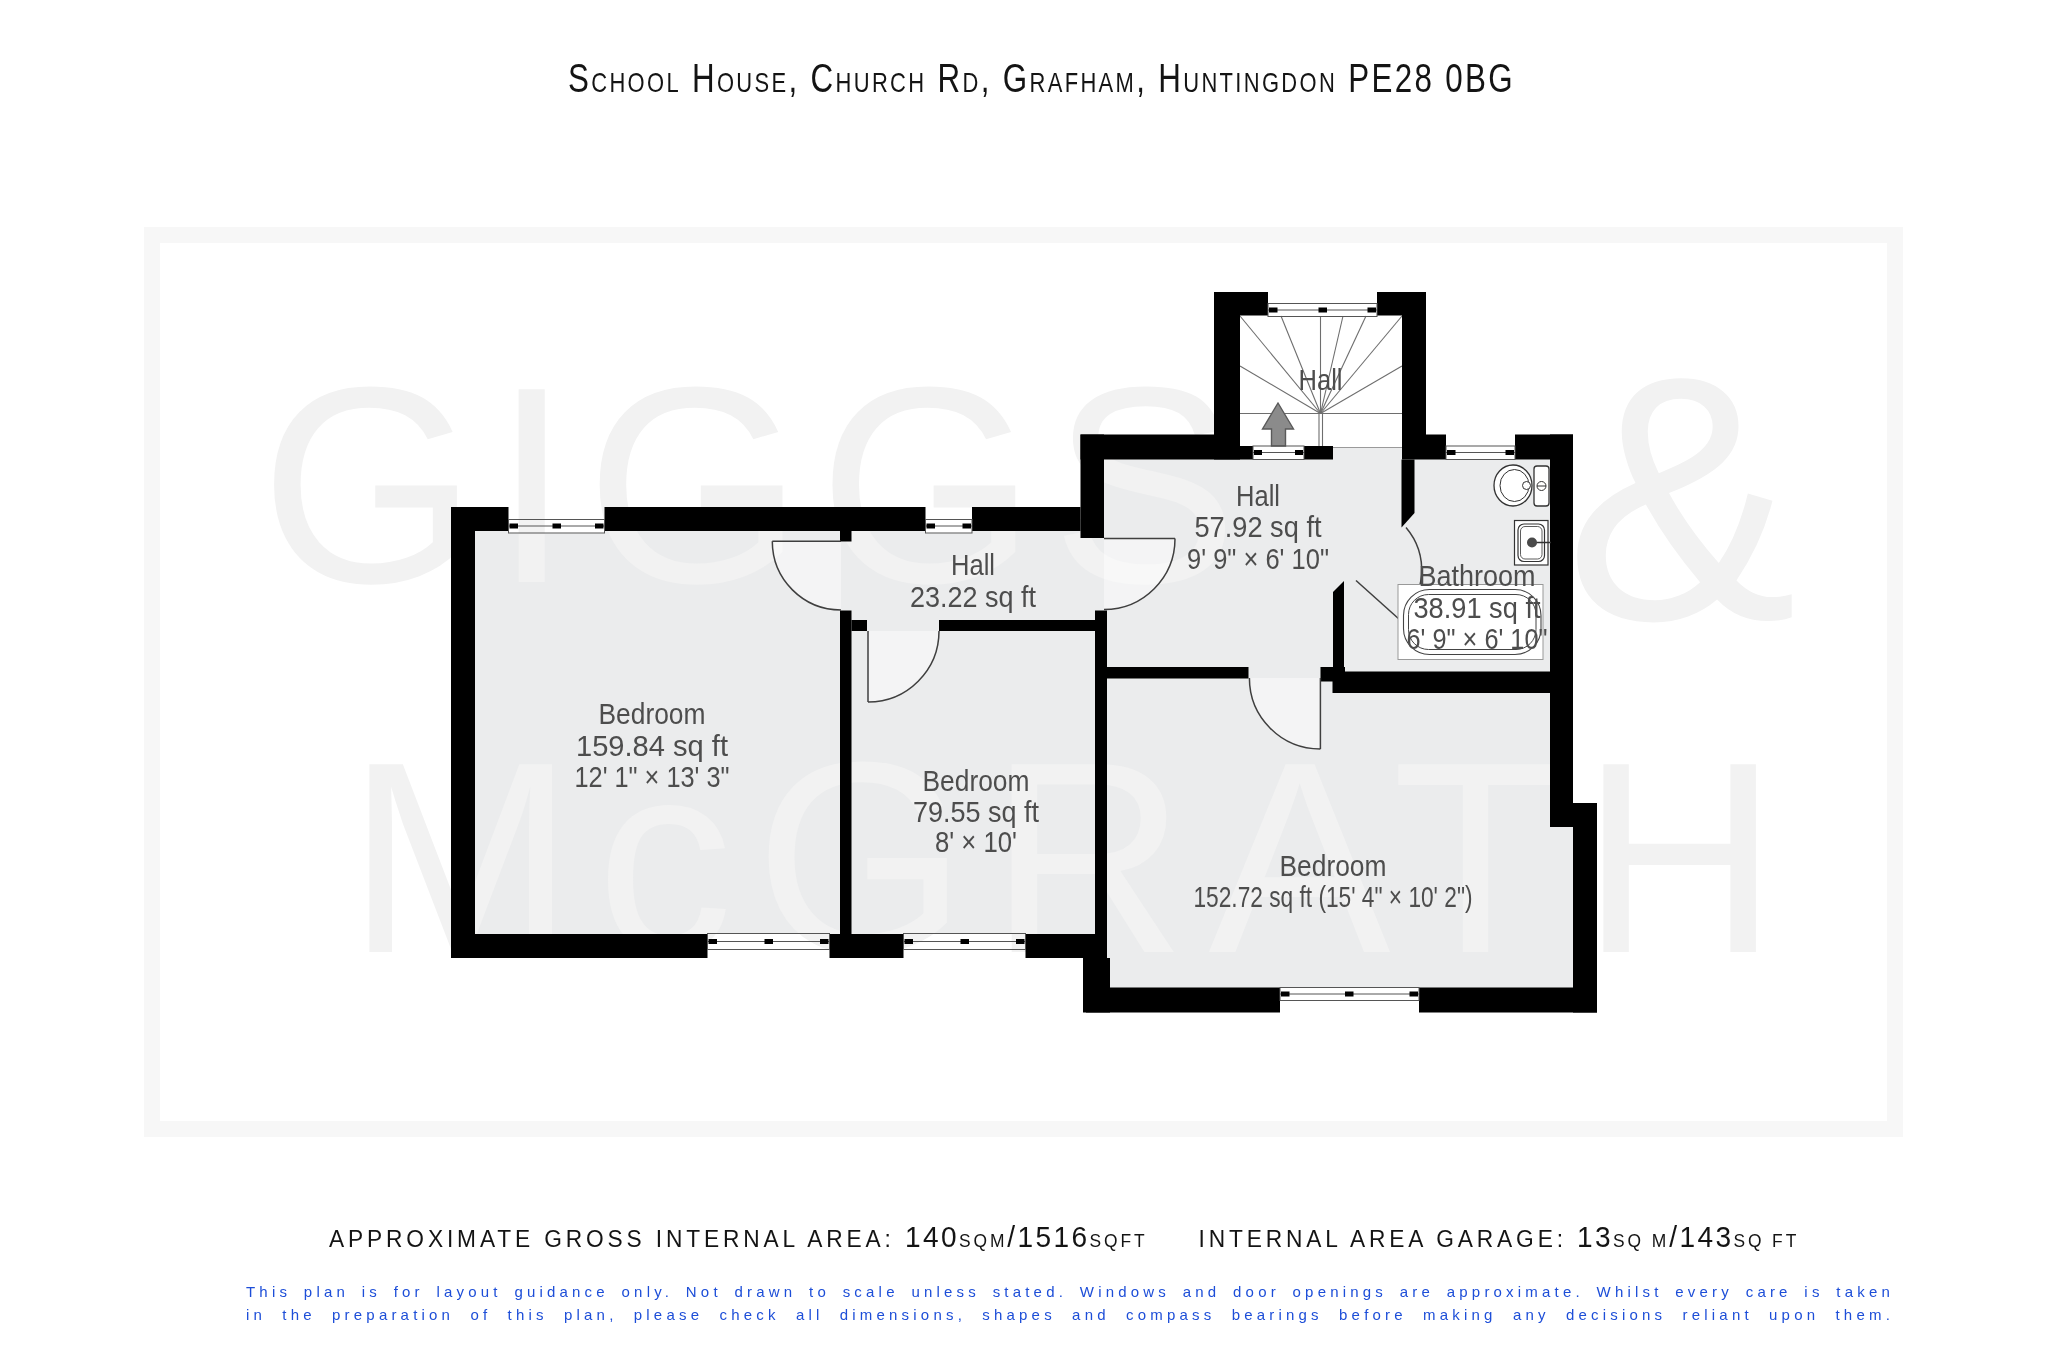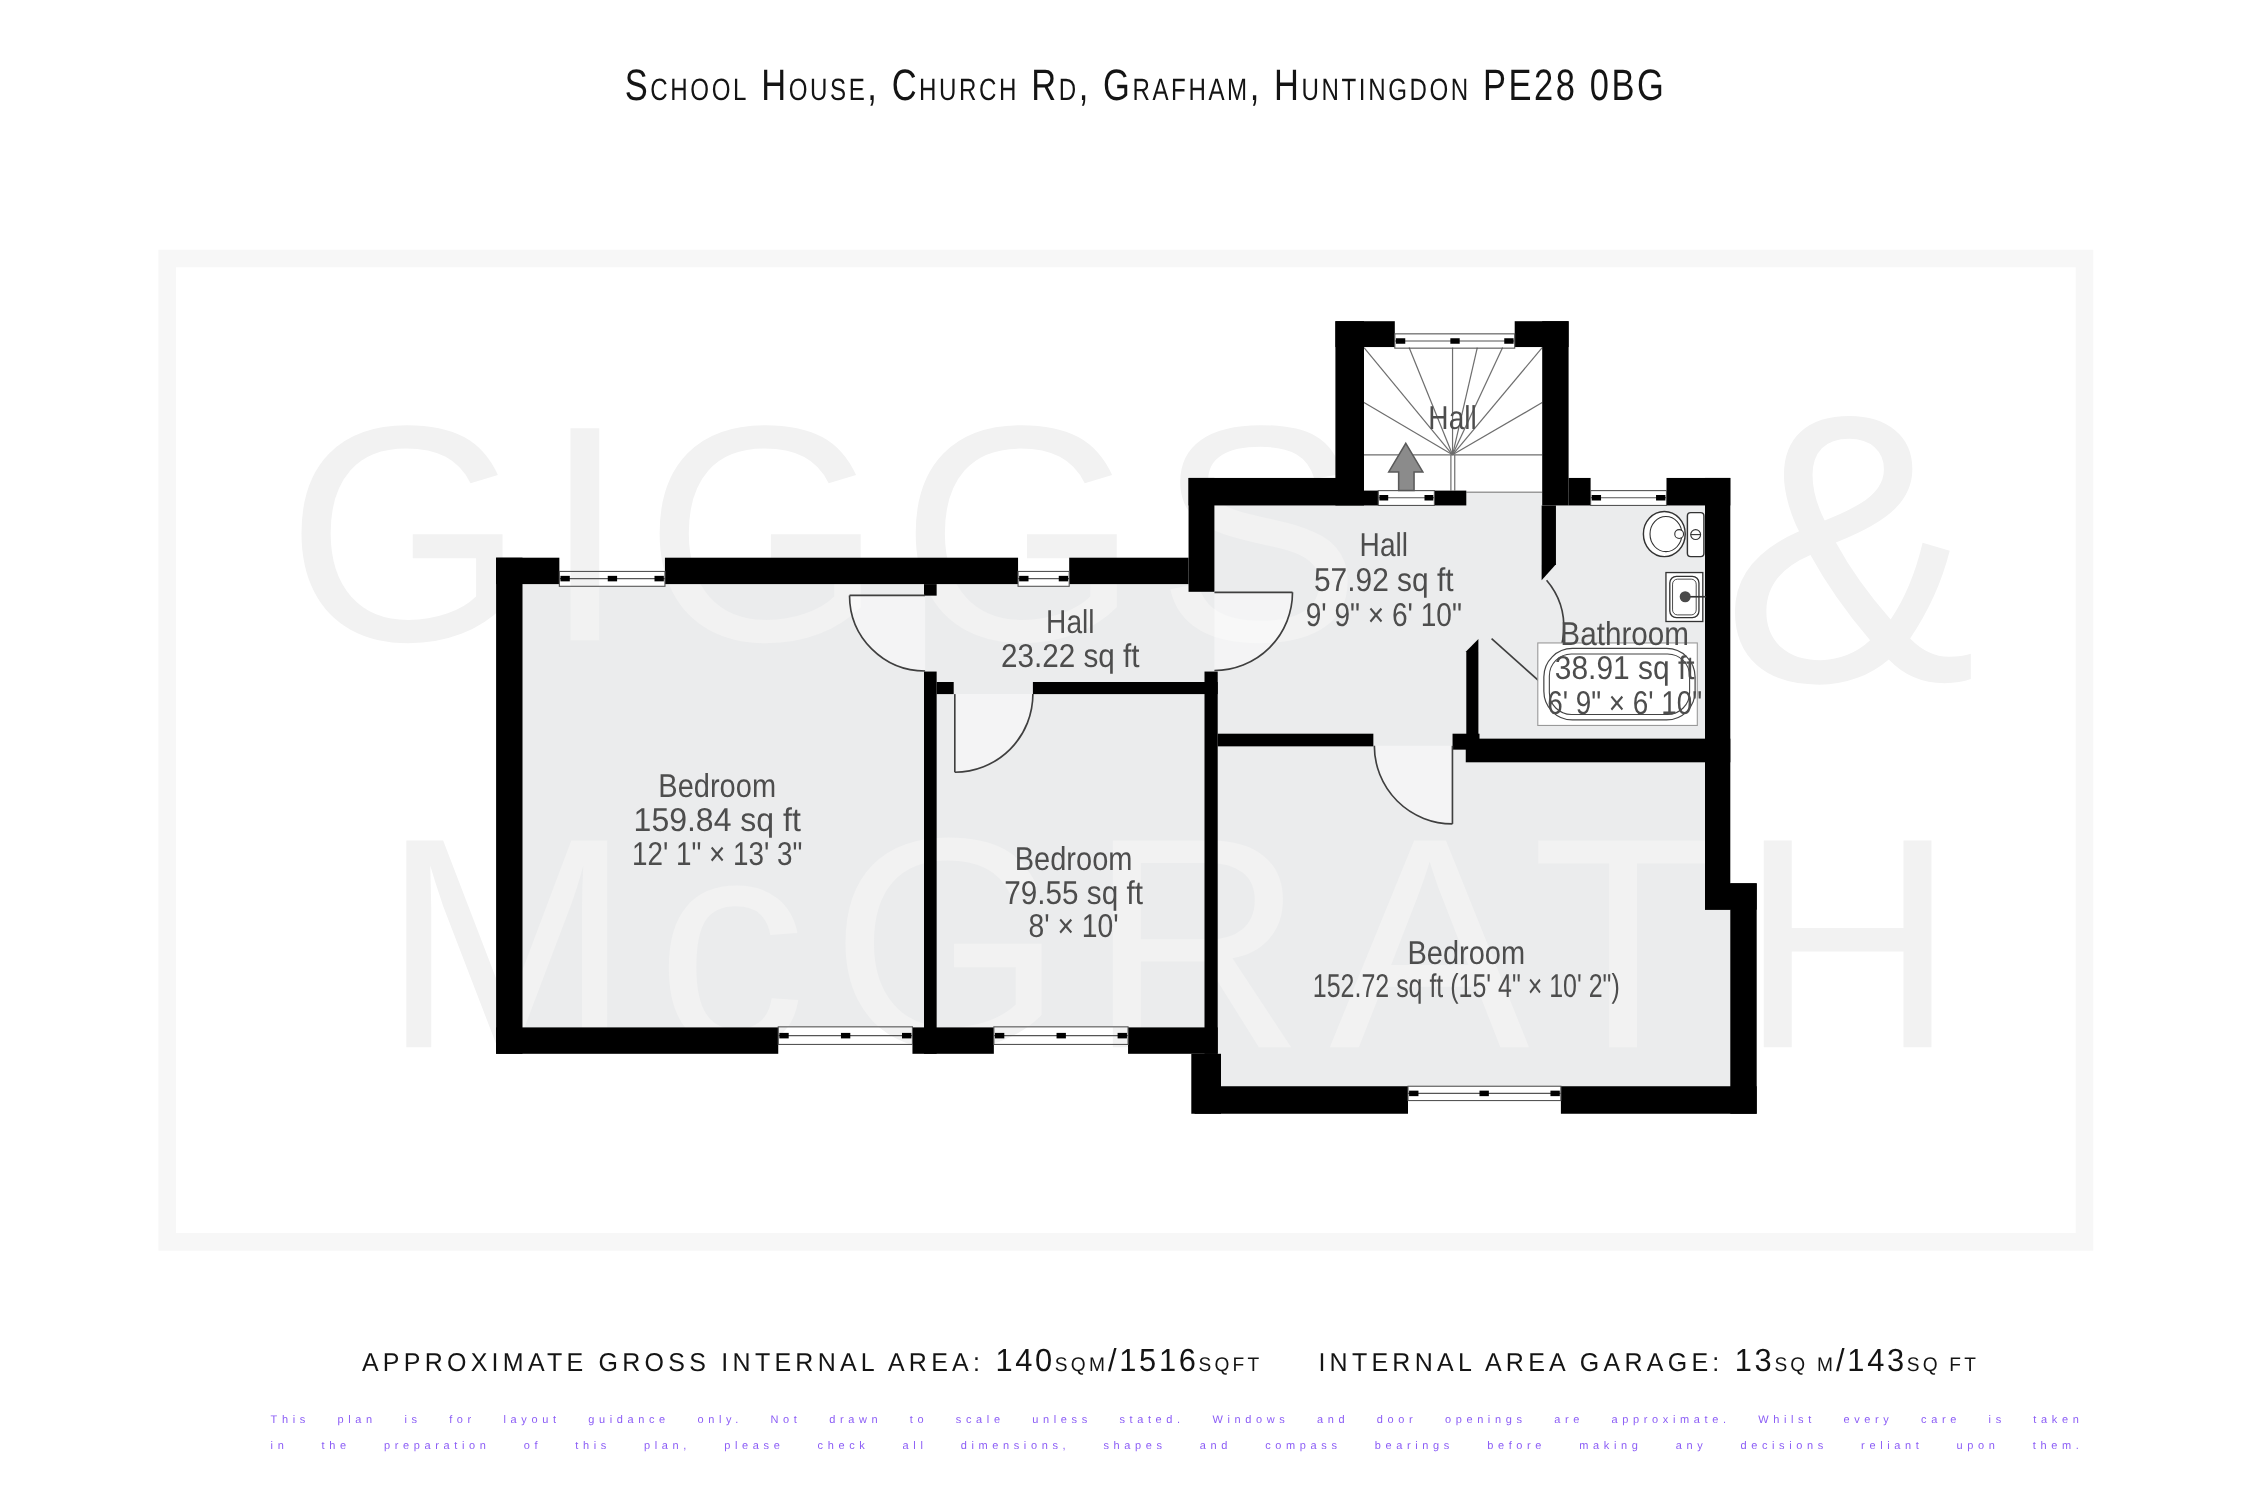--- a/index.html
+++ b/index.html
@@ -7,22 +7,22 @@
         font-family:"Liberation Sans",sans-serif;}
   .abs{position:absolute;white-space:nowrap;}
   #title{left:568px;top:56px;font-size:40px;color:#141414;
          font-variant:small-caps;letter-spacing:3px;font-weight:400;
          transform:scaleX(0.783);transform-origin:0 0;}
   #frame{left:144px;top:227px;width:1759px;height:910px;border:16px solid #f7f7f7;box-sizing:border-box;}
   #foot1{left:329px;top:1221px;color:#141414;transform:scaleX(var(--f1s,0.967));transform-origin:0 0;}
   #foot1 .fs{font-size:23.5px;letter-spacing:4px;}
   #foot1 .fn{font-size:29px;letter-spacing:2.5px;}
   #foot1 .fu{font-size:18px;letter-spacing:3px;}
-  #disc{left:246px;top:1281px;width:1648px;text-align:justify;text-align-last:justify;color:#8b5cf6;
-        font-size:10px;letter-spacing:4.2px;word-spacing:2px;line-height:22.5px;white-space:normal;}
+  #disc{left:246px;top:1281px;width:1648px;text-align:justify;text-align-last:justify;color:#1d4ed8;
+        font-size:15px;letter-spacing:4.2px;word-spacing:2px;line-height:22.5px;white-space:normal;}
   svg{position:absolute;left:0;top:0;}
   text{font-family:"Liberation Sans",sans-serif;}
   .lbl{fill:#4d4d4d;font-size:30px;text-anchor:middle;}
 </style>
 </head>
 <body>
 <div id="page">
 
   <div id="frame" class="abs"></div>
 

